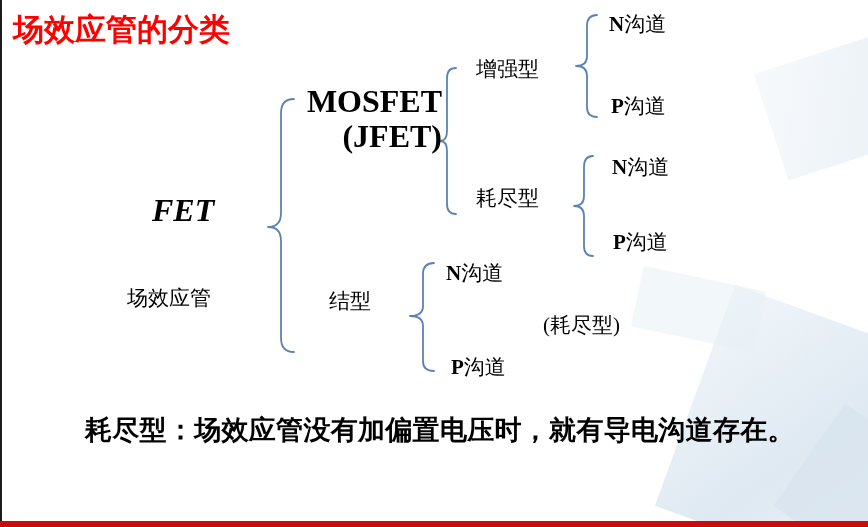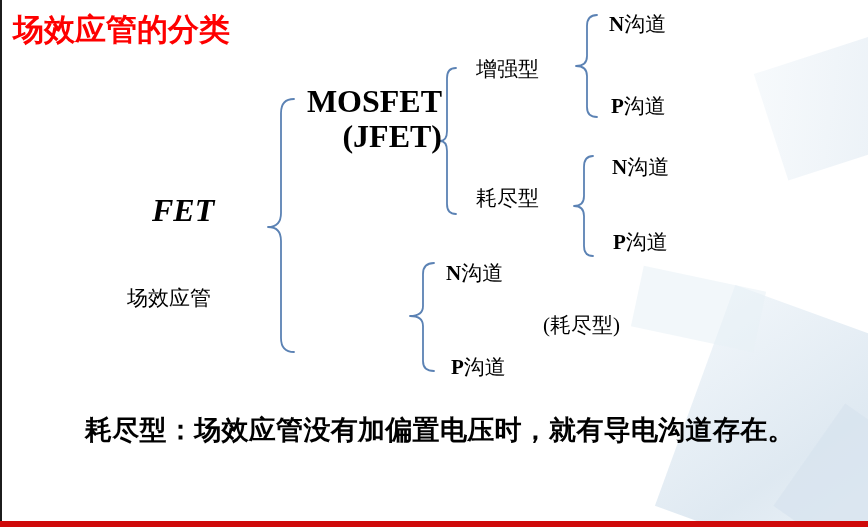--- a/index.html
+++ b/index.html
@@ -63,20 +63,21 @@
 
   <div class="t latin fs30" style="left:152px;top:193px;font-style:italic;">FET</div>
   <div class="t cjk fs29" style="left:127px;top:241px;margin-top:46px;">场效应管</div>
 
   <div class="block" style="left:290px;top:84px;width:152px;">
     <div class="latin fs30">MOSFET</div>
     <div class="latin fs30">(JFET)</div>
   </div>
 
   <div class="block" style="left:295px;top:284px;width:110px;">
+    <div class="cjk fs29">结型</div>
   </div>
 
   <div class="t cjk fs29" style="left:476px;top:187px;">耗尽型</div>
   <div class="t cjk fs29" style="left:476px;top:58px;">增强型</div>
 
   <div class="t fs29" style="left:609px;top:13px;">
     <span class="latin">N</span><span class="cjk">沟道</span>
   </div>
   <div class="t fs29" style="left:611px;top:95px;">
     <span class="latin">P</span><span class="cjk">沟道</span>

